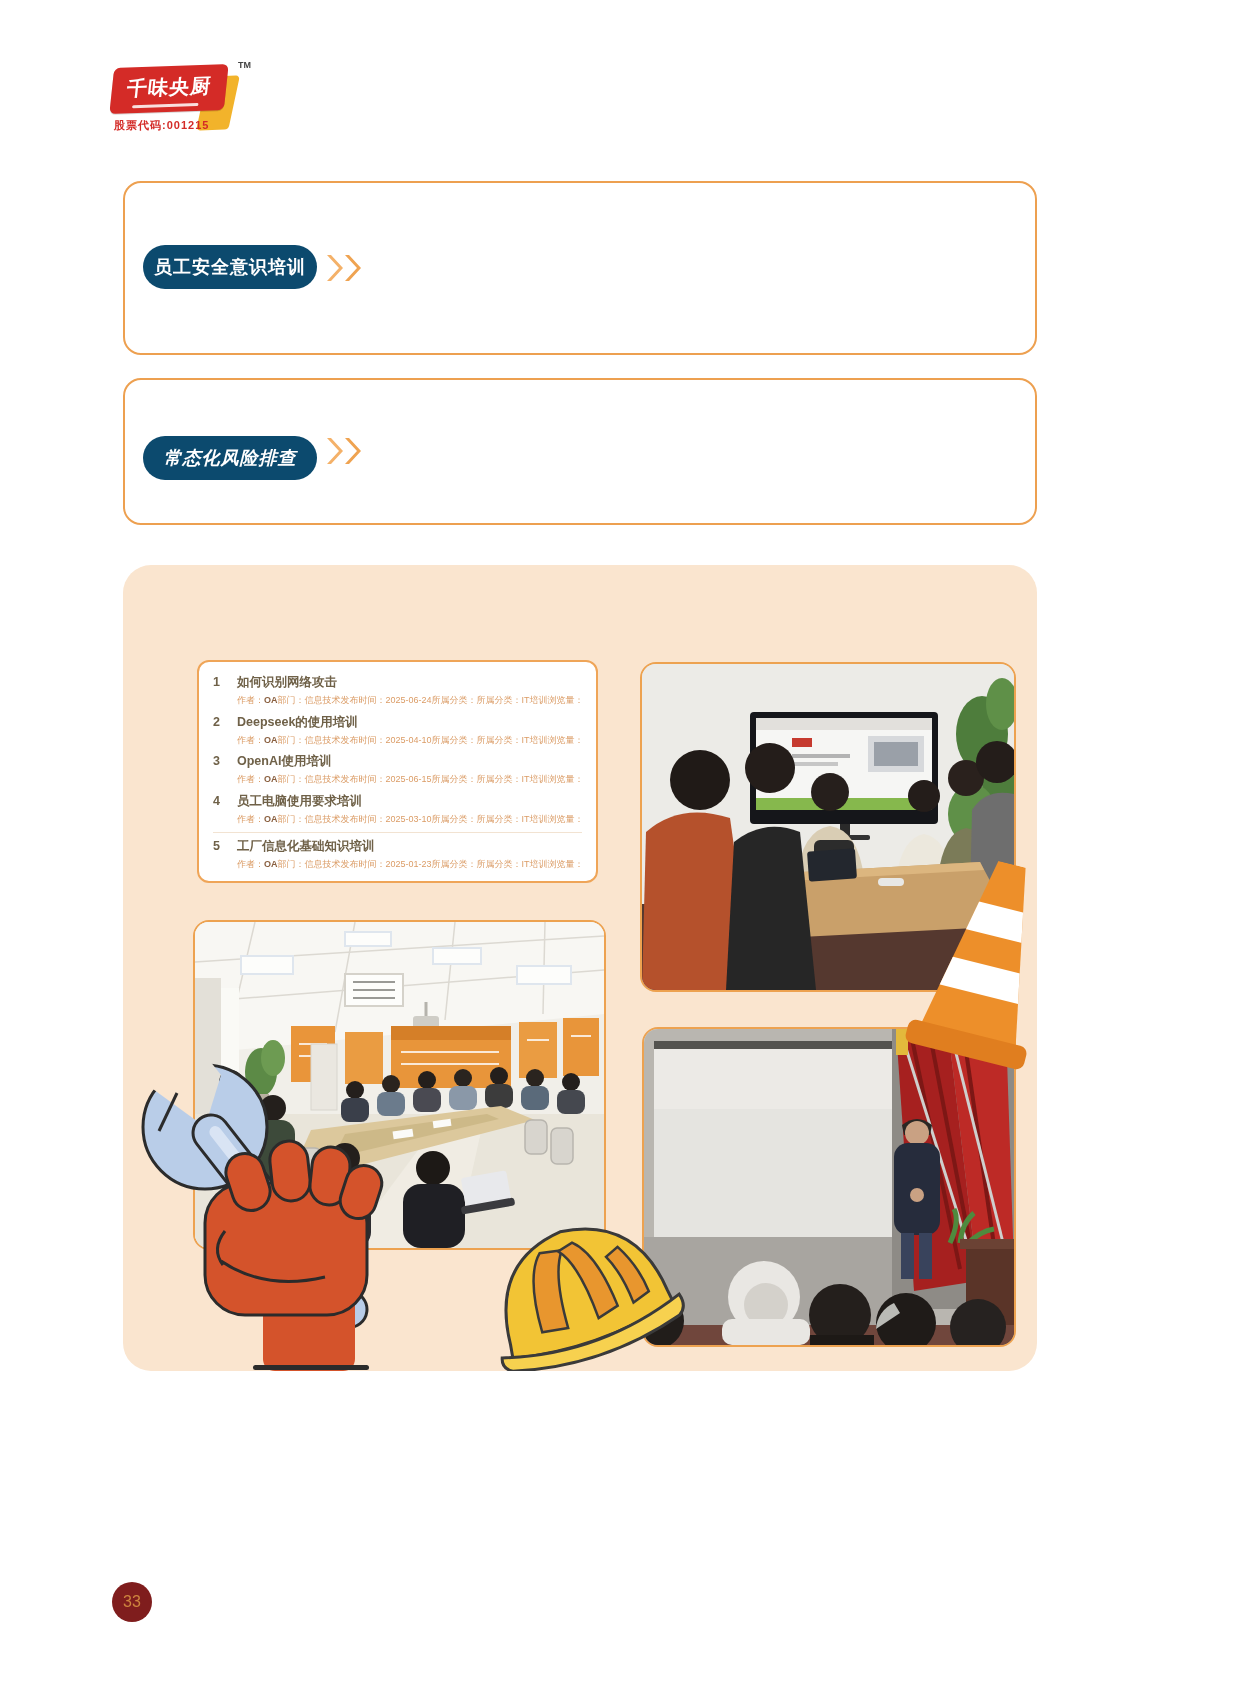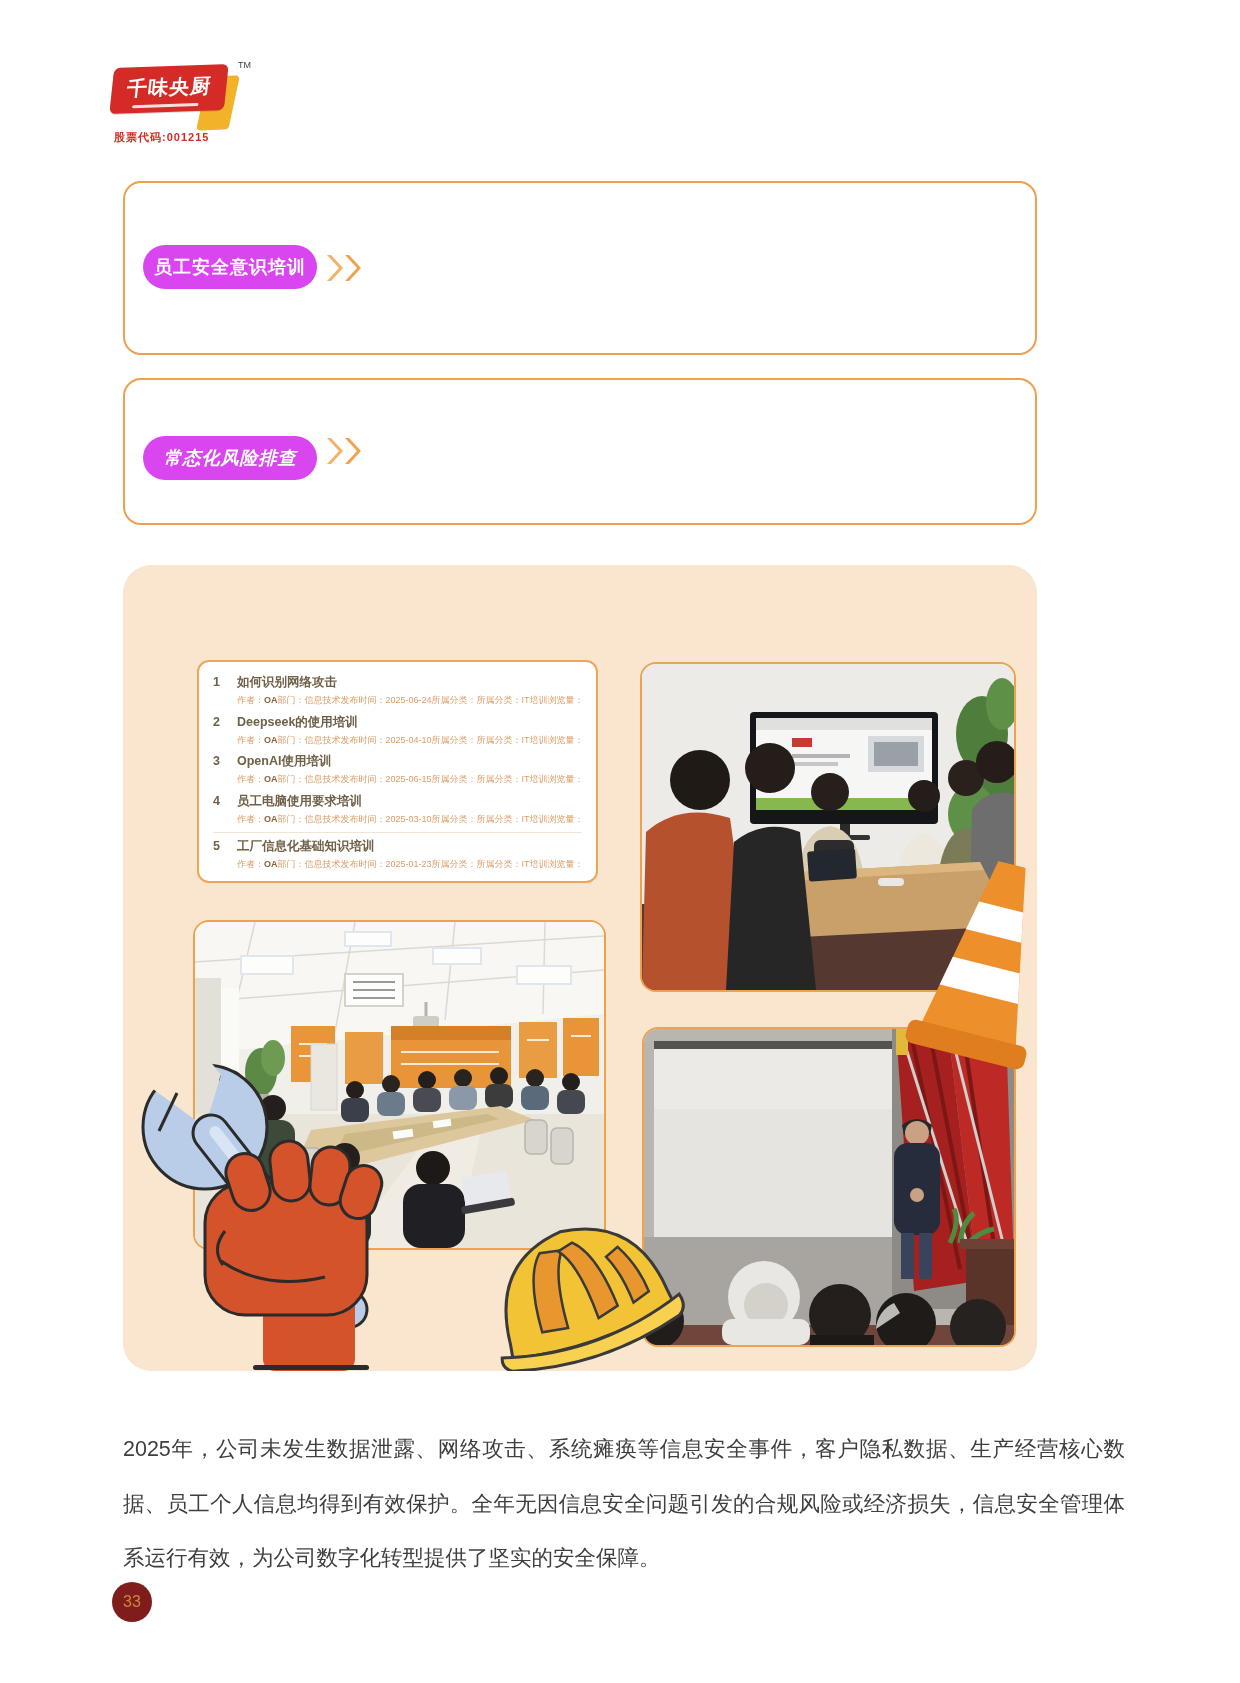--- a/index.html
+++ b/index.html
@@ -9,28 +9,28 @@
   
   .logo{position:absolute;left:112px;top:60px;width:170px;height:78px;}
   .logo-yellow{position:absolute;left:90px;top:16px;width:32px;height:54px;background:#F2B32B;
                transform:skewX(-14deg) rotate(-2deg);border-radius:4px;}
   .logo-red{position:absolute;left:0;top:6px;width:114px;height:46px;background:#D42B27;
             transform:skewX(-8deg) rotate(-2deg);border-radius:6px;color:#ffffff;
             font-weight:bold;font-size:20px;text-align:center;line-height:42px;letter-spacing:1px;
             box-shadow:0 1px 0 rgba(0,0,0,.15);}
   .logo-red .logo-sub{position:absolute;left:22px;bottom:5px;width:66px;height:3px;background:rgba(255,255,255,.85);
             border-radius:2px;}
-  .logo-tm{position:absolute;left:126px;top:0;font-size:9px;color:#444;font-weight:normal;}
-  .logo-stock{position:absolute;left:2px;top:58px;font-size:11px;font-weight:bold;color:#D42B27;letter-spacing:1px;margin-top:12px;}
+  .logo-tm{position:absolute;left:126px;top:0;font-size:9px;color:#444;font-weight:bold;}
+  .logo-stock{position:absolute;left:2px;top:58px;font-size:11px;font-weight:bold;color:#D42B27;letter-spacing:1px;}
 
   
   .info-box{position:absolute;left:123px;width:910px;border:2px solid #EDA050;border-radius:18px;background:#fff;}
   .box1{top:181px;height:170px;}
   .box2{top:378px;height:143px;}
-  .pill{position:absolute;left:18px;width:174px;height:44px;background:#d946ef;border-radius:24px;
+  .pill{position:absolute;left:18px;width:174px;height:44px;background:#0c4a6e;border-radius:24px;
         color:#ffffff;font-weight:bold;font-size:18px;letter-spacing:1px;
         display:flex;align-items:center;justify-content:center;}
   .box1 .pill{top:62px;}
   .box2 .pill{top:56px;font-style:italic;}
   .chev{position:absolute;left:202px;width:40px;height:30px;}
   .box1 .chev{top:70px;}
   .box2 .chev{top:56px;}
   .box-text{position:absolute;left:232px;top:16px;width:674px;font-size:17.2px;line-height:28.4px;
             color:#4A4A4A;text-align:justify;}
 
@@ -422,17 +422,16 @@
             <rect x="218" y="130" width="36" height="54" rx="18" transform="rotate(18 236 157)"></rect>
           </g>
           <path d="M96,226 q44,30 104,16" fill="none" stroke="#2b2b2b" stroke-width="3"></path>
           <path d="M100,196 q-14,18 -2,34" fill="none" stroke="#2b2b2b" stroke-width="3"></path>
           <rect x="128" y="330" width="116" height="5" rx="2.5" fill="#2b2b2b"></rect>
         </g>
       </svg>
     </div>
   </div>
 
-  <div class="closing">2025年，公司未发生数据泄露、网络攻击、系统瘫痪等信息安全事件，客户隐私数据、生产经营核心数据、员工个人信息均得到有效保护。全年无因信息安全问题引发的合规风险或经济损失，信息安全管理体系运行有效，为公司数字化转型提供了坚实的安全保障。</div>
 
   <div class="pagenum">33</div>
 
 </div>
 
 </body></html>

